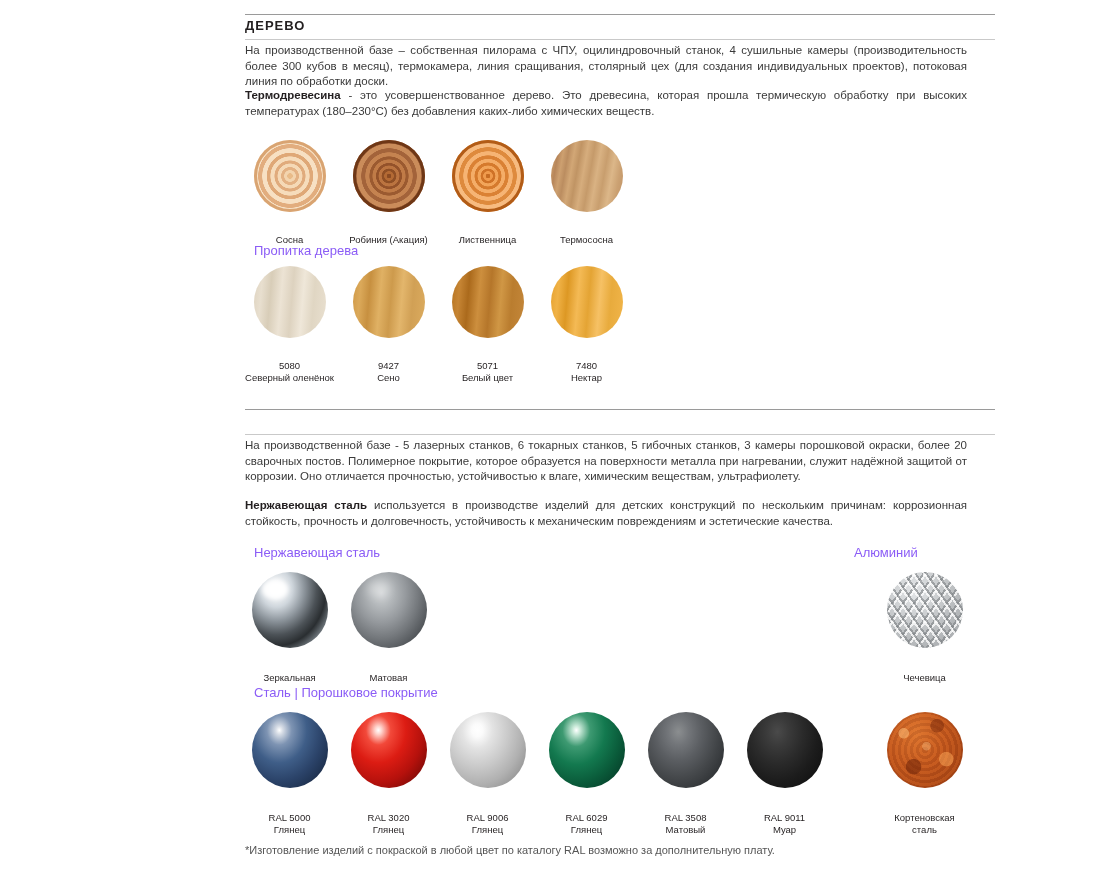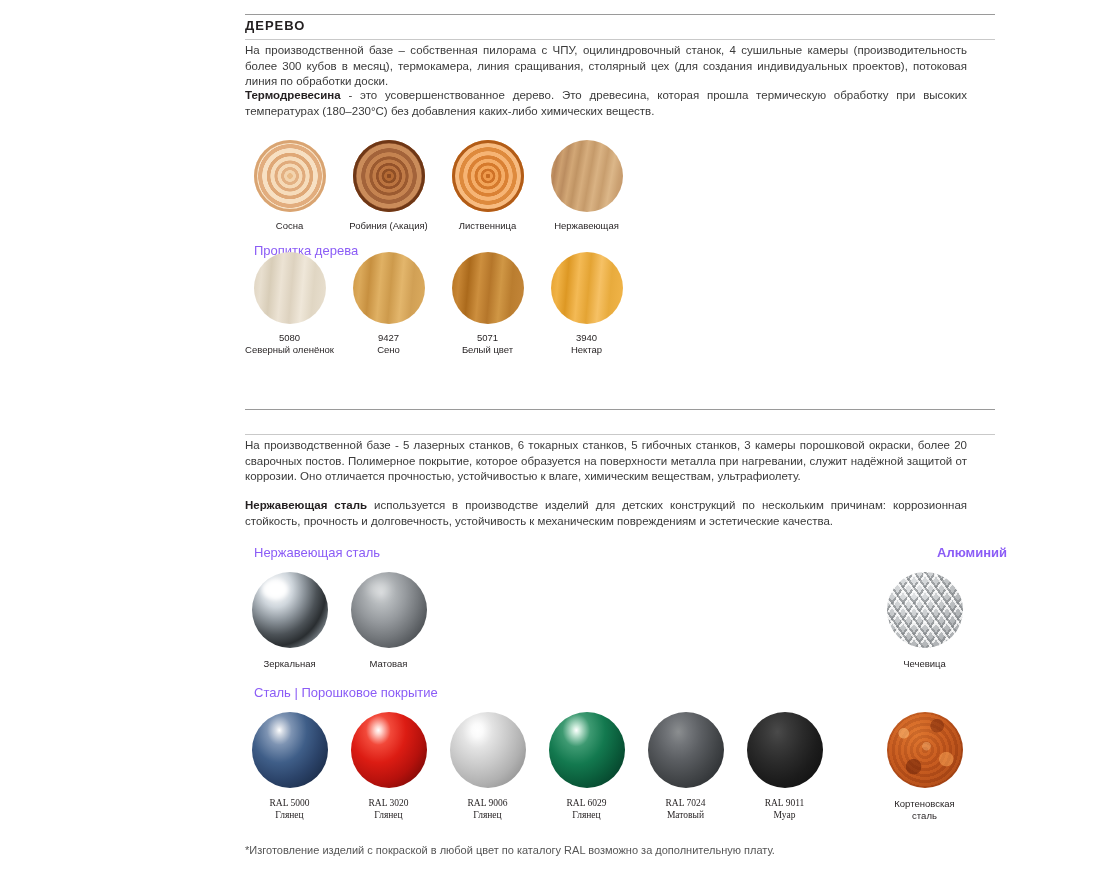--- a/index.html
+++ b/index.html
@@ -85,21 +85,21 @@
     width: 72px;
     height: 72px;
     border-radius: 50%;
     position: relative;
     overflow: hidden;
   }
   .caption {
     font-size: 9.5px;
     line-height: 11.5px;
     color: #231f20;
-    margin-top: 8px;
+    margin-top: 22px;
   }
   .caption .l2 { display: block; }
 
   
   .wood-sosna {
     background:
       radial-gradient(circle at 50% 50%, #e9bb88 0 5%, #f3d4ae 6% 11%, #e3b183 12% 17%, #f5d9b6 18% 24%, #e0ab7c 25% 30%, #f6dcbb 31% 38%, #dfa877 39% 45%, #f7e0c3 46% 54%, #e2ad7e 55% 62%, #f8e3c8 63% 72%, #e5b285 73% 82%, #f9e7cf 83% 92%, #eec7a0 93% 100%);
     box-shadow: inset 0 0 0 3px #d9a472;
   }
   .wood-robinia {
@@ -251,27 +251,27 @@
     <div class="swatch">
       <div class="disc-wrap">
           <div class="disc wood-listvennica"></div>
         </div>
       <div class="caption">Лиственница</div>
     </div>
     <div class="swatch">
       <div class="disc-wrap">
           <div class="disc wood-termo"></div>
         </div>
-      <div class="caption">Нержавеющая</div>
+      <div class="caption">Термососна</div>
     </div>
   </div>
 
   <div class="sub-label" style="left:254px; top:243px;">Пропитка дерева</div>
 
-  <div class="swatch-row" style="left:240px; top:252px;">
+  <div class="swatch-row" style="left:240px; top:266px;">
     <div class="swatch">
       <div class="disc-wrap">
           <div class="disc imp-5080"></div>
         </div>
       <div class="caption"><span>5080</span><span class="l2">Северный оленёнок</span></div>
     </div>
     <div class="swatch">
       <div class="disc-wrap">
           <div class="disc imp-5064"></div>
         </div>
@@ -280,33 +280,33 @@
     <div class="swatch">
       <div class="disc-wrap">
           <div class="disc imp-5071"></div>
         </div>
       <div class="caption"><span>5071</span><span class="l2">Белый цвет</span></div>
     </div>
     <div class="swatch">
       <div class="disc-wrap">
           <div class="disc imp-5050"></div>
         </div>
-      <div class="caption"><span>3940</span><span class="l2">Нектар</span></div>
+      <div class="caption"><span>7480</span><span class="l2">Нектар</span></div>
     </div>
   </div>
 
   <div class="rule-top" style="left:245px; top:409px; width:750px;"></div>
   <div class="rule-bottom" style="left:245px; top:434px; width:750px;"></div>
 
   <div class="para" style="left:245px; top:438px; width:722px;">На производственной базе - 5 лазерных станков, 6 токарных станков, 5 гибочных станков, 3 камеры порошковой окраски, более 20 сварочных постов. Полимерное покрытие, которое образуется на поверхности металла при нагревании, служит надёжной защитой от коррозии. Оно отличается прочностью, устойчивостью к влаге, химическим веществам, ультрафиолету.</div>
 
   <div class="para" style="left:245px; top:498px; width:722px;"><b>Нержавеющая сталь</b><span> используется в производстве изделий для детских конструкций по нескольким причинам: коррозионная стойкость, прочность и долговечность, устойчивость к механическим повреждениям и эстетические качества.</span></div>
 
   <div class="sub-label" style="left:254px; top:545px;">Нержавеющая сталь</div>
-  <div class="sub-label" style="left:937px; top:545px; font-weight:bold;">Алюминий</div>
+  <div class="sub-label" style="left:854px; top:545px; font-weight:normal;">Алюминий</div>
 
   <div class="swatch-row" style="left:240px; top:570px;">
     <div class="swatch">
       <div class="disc-wrap big">
           <div class="sphere steel-mirror"></div>
         </div>
       <div class="caption">Зеркальная</div>
     </div>
     <div class="swatch">
       <div class="disc-wrap big">
@@ -320,21 +320,21 @@
     <div class="swatch">
       <div class="disc-wrap big">
           <div class="sphere alu-diamond"></div>
         </div>
       <div class="caption">Чечевица</div>
     </div>
   </div>
 
   <div class="sub-label" style="left:254px; top:685px;">Сталь | Порошковое покрытие</div>
 
-  <div class="swatch-row" style="left:240px; top:710px;font-family:Liberation Serif, serif;">
+  <div class="swatch-row" style="left:240px; top:710px;">
     <div class="swatch">
       <div class="disc-wrap big">
           <div class="sphere ral5000"></div>
         </div>
       <div class="caption"><span>RAL 5000</span><span class="l2">Глянец</span></div>
     </div>
     <div class="swatch">
       <div class="disc-wrap big">
           <div class="sphere ral3020"></div>
         </div>
@@ -349,21 +349,21 @@
     <div class="swatch">
       <div class="disc-wrap big">
           <div class="sphere ral6029"></div>
         </div>
       <div class="caption"><span>RAL 6029</span><span class="l2">Глянец</span></div>
     </div>
     <div class="swatch">
       <div class="disc-wrap big">
           <div class="sphere ral7024"></div>
         </div>
-      <div class="caption"><span>RAL 7024</span><span class="l2">Матовый</span></div>
+      <div class="caption"><span>RAL 3508</span><span class="l2">Матовый</span></div>
     </div>
     <div class="swatch">
       <div class="disc-wrap big">
           <div class="sphere ral9011"></div>
         </div>
       <div class="caption"><span>RAL 9011</span><span class="l2">Муар</span></div>
     </div>
   </div>
 
   <div class="swatch-row" style="left:875px; top:710px;">

